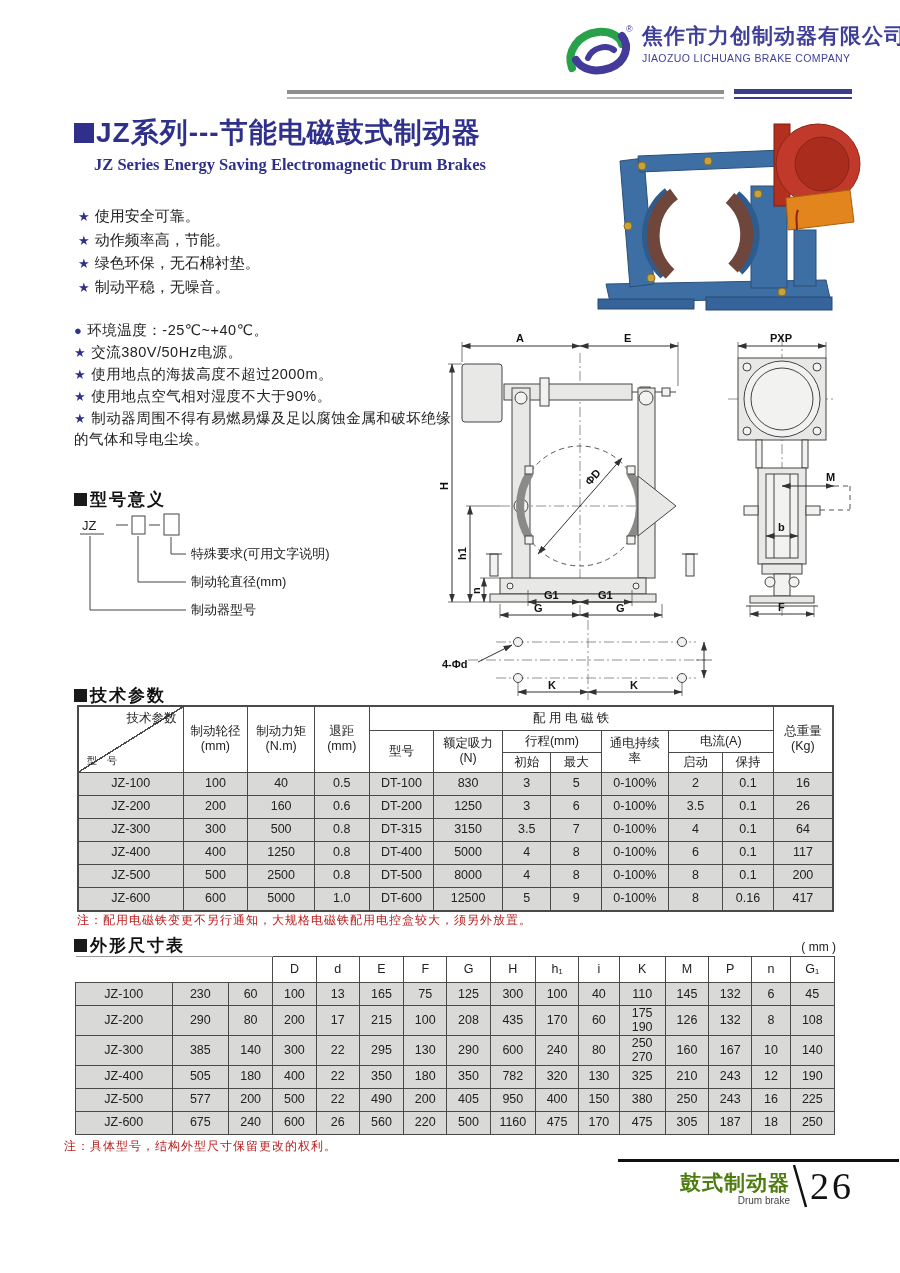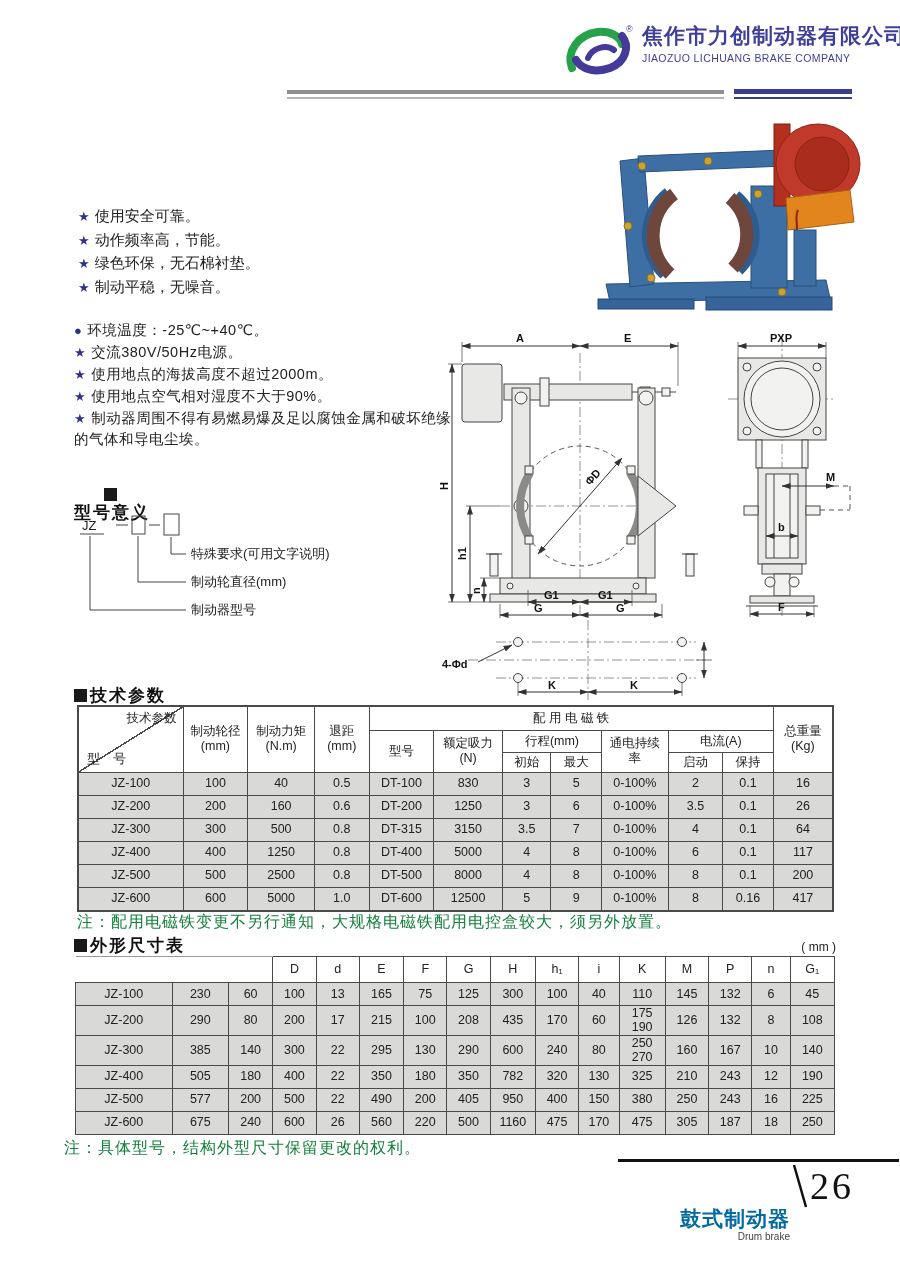--- a/index.html
+++ b/index.html
@@ -53,33 +53,33 @@
   th,td{border:1px solid #4a4a4a;text-align:center;vertical-align:middle;
         font-size:12.5px;font-weight:normal;padding:0 2px;white-space:pre-line;line-height:1.2;color:#222;}
   td{background:#d9d9d8;height:22px;}
   th{background:#fff;}
   .tech{position:absolute;left:77px;top:705px;width:757px;border:2px solid #4a4a4a;}
   .tech thead tr:nth-child(1){height:24px;}
   .tech thead tr:nth-child(2){height:22px;margin-left:21px;}
   .tech thead tr:nth-child(3){height:20px;}
   .corner{position:relative;background-image:linear-gradient(to bottom right,transparent calc(50% - 1px),#4a4a4a calc(50% - 1px),#4a4a4a calc(50% + 0.5px),transparent calc(50% + 0.5px));}
   .c-top{position:absolute;top:4px;right:6px;font-size:12.5px;}
-  .c-bot{position:absolute;bottom:5px;left:8px;font-size:13px;}
+  .c-bot{position:absolute;bottom:5px;left:8px;font-size:10px;}
   .dimt{position:absolute;left:75px;top:956px;width:760px;}
   .dimt thead tr{height:26px;}
   .dimt td{height:22px;line-height:1.15;}
   .nb{border:none;border-top:1px solid #999;background:#fff;}
-  .note{position:absolute;font-size:16px;color:#15803d;letter-spacing:1px;white-space:nowrap;}
+  .note{position:absolute;font-size:12px;color:#b91c1c;letter-spacing:1px;white-space:nowrap;}
   .unit{position:absolute;left:760px;top:940px;width:76px;text-align:right;font-size:12px;color:#222;}
 
   
   .footer-line{position:absolute;left:618px;top:1159px;width:281px;height:2.5px;background:#111;}
   .footer{position:absolute;left:680px;top:1163px;display:flex;align-items:flex-start;}
   .footer-cnblock{display:flex;flex-direction:column;align-items:flex-end;margin-top:6px;}
-  .footer-cn{font-size:21px;font-weight:bold;color:#0369a1;letter-spacing:1px;white-space:nowrap;margin-top:36px;}
+  .footer-cn{font-size:21px;font-weight:bold;color:#4d7c0f;letter-spacing:1px;white-space:nowrap;}
   .footer-en{font-size:10px;color:#444;margin-top:-2px;}
   .footer-page{font-family:"Liberation Serif","DejaVu Serif",serif;font-size:38px;color:#111;letter-spacing:3px;line-height:1;margin-top:4px;}
   .bslash{margin:0 1px;}
 </style>
 </head>
 <body>
 
 <div class="page">
 
   <svg width="0" height="0" style="position:absolute">
@@ -100,20 +100,27 @@
     <div class="logo-text">
       <div class="company-cn">焦作市力创制动器有限公司</div>
       <div class="company-en">JIAOZUO LICHUANG BRAKE COMPANY</div>
     </div>
   </div>
   <div class="rule rule-gray"></div>
   <div class="rule rule-gray-thin"></div>
   <div class="rule rule-navy"></div>
   <div class="rule rule-navy-thin"></div>
 
+  <div class="title-block">
+    <div class="title-cn">
+      <span class="title-sq"></span>
+      <span>JZ系列---节能电磁鼓式制动器</span>
+    </div>
+    <div class="title-en">JZ Series Energy Saving Electromagnetic Drum Brakes</div>
+  </div>
 
   <svg class="dwg" style="left:558px;top:106px;" width="322" height="215" viewBox="0 0 322 215">
     <polygon points="48,178 268,174 272,192 52,196" fill="#3d6fa5" stroke="#2a4f78"></polygon>
     <rect x="40" y="193" width="96" height="10" fill="#35639a" stroke="#274b74"></rect>
     <rect x="148" y="191" width="126" height="13" fill="#35639a" stroke="#274b74"></rect>
     <polygon points="62,55 86,52 96,178 72,181" fill="#3d6fa5" stroke="#2a4f78"></polygon>
     <polygon points="80,50 225,44 227,60 82,66" fill="#3d6fa5" stroke="#2a4f78"></polygon>
     <rect x="193" y="80" width="36" height="102" fill="#3d6fa5" stroke="#2a4f78"></rect>
     <path d="M109,85 A56,56 0 0 0 105,170" stroke="#2f5c8e" stroke-width="7" fill="none"></path>
     <path d="M116,88 A52,52 0 0 0 112,168" stroke="#6e463c" stroke-width="13" fill="none"></path>
@@ -141,21 +148,21 @@
   </div>
 
   <div class="conditions">
     <div class="cond-item"><span class="bullet">●</span><span>环境温度：-25℃~+40℃。</span></div>
     <div class="cond-item"><span class="bullet">★</span><span>交流380V/50Hz电源。</span></div>
     <div class="cond-item"><span class="bullet">★</span><span>使用地点的海拔高度不超过2000m。</span></div>
     <div class="cond-item"><span class="bullet">★</span><span>使用地点空气相对湿度不大于90%。</span></div>
     <div class="cond-item"><span class="bullet">★</span><span>制动器周围不得有易燃易爆及足以腐蚀金属和破坏绝缘的气体和导电尘埃。</span></div>
   </div>
 
-  <div class="sec-heading" style="left:74px;top:488px;flex-direction:column;">
+  <div class="sec-heading" style="left:74px;top:488px;">
     <span class="sq"></span>
     <span>型号意义</span>
   </div>
   <svg class="dwg mm-svg" style="left:76px;top:512px;" width="320" height="112" viewBox="0 0 320 112">
     <text x="6" y="18" class="mm-code">JZ</text>
     <line x1="4" y1="22" x2="28" y2="22" class="ln"></line>
     <line x1="40" y1="13" x2="52" y2="13" class="ln"></line>
     <rect x="56" y="4" width="13" height="18" class="ln"></rect>
     <line x1="73" y1="13" x2="84" y2="13" class="ln"></line>
     <rect x="88" y="2" width="15" height="21" class="ln"></rect>

